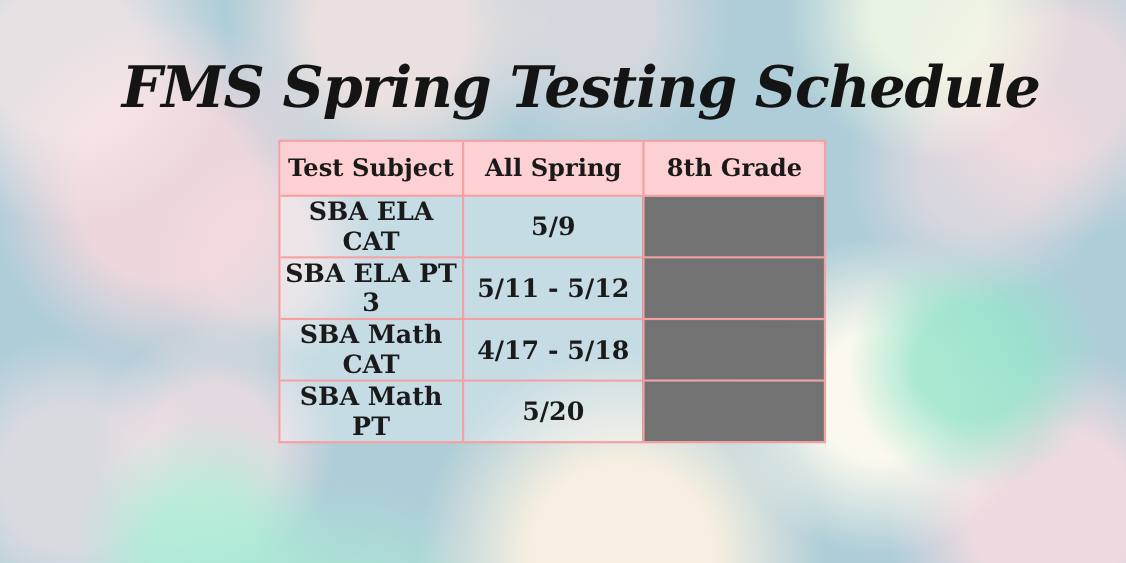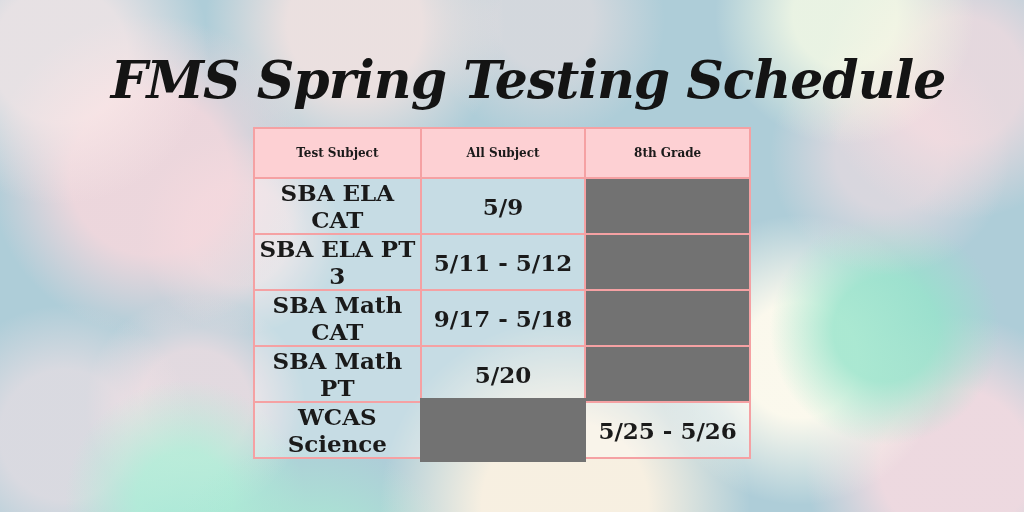--- a/index.html
+++ b/index.html
@@ -60,21 +60,21 @@
     height: 48px;
     text-align: center;
     vertical-align: middle;
     font-weight: bold;
     color: #1a1a1a;
     padding: 0;
   }
 
   .schedule th {
     background: #fdd0d3;
-    font-size: 12px;
+    font-size: 22px;
     border-bottom: 2px solid #f5a1a3;
     margin-top: 47px;
   }
 
   .schedule th + th, .schedule td + td {
     border-left: 2px solid #f5a1a3;
   }
 
   .schedule tbody tr:not(:last-child) td {
     border-bottom: 2px solid #f5a1a3;
@@ -105,46 +105,41 @@
 <body>
 
 <div class="page">
 
   <h1 class="title">FMS Spring Testing Schedule</h1>
 
   <table class="schedule">
     <thead>
       <tr>
         <th>Test Subject</th>
-        <th>All Subject</th>
+        <th>All Spring</th>
         <th>8th Grade</th>
       </tr>
     </thead>
     <tbody>
       <tr>
         <td>SBA ELA CAT</td>
         <td>5/9</td>
         <td class="blocked"></td>
       </tr>
       <tr>
         <td>SBA ELA PT 3</td>
         <td>5/11 - 5/12</td>
         <td class="blocked"></td>
       </tr>
       <tr>
         <td>SBA Math CAT</td>
-        <td>9/17 - 5/18</td>
+        <td>4/17 - 5/18</td>
         <td class="blocked"></td>
       </tr>
       <tr>
         <td>SBA Math PT</td>
         <td>5/20</td>
         <td class="blocked"></td>
       </tr>
-      <tr>
-        <td>WCAS Science</td>
-        <td class="blocked blocked-pop"></td>
-        <td>5/25 - 5/26</td>
-      </tr>
     </tbody>
   </table>
 
 </div>
 
 </body></html>

